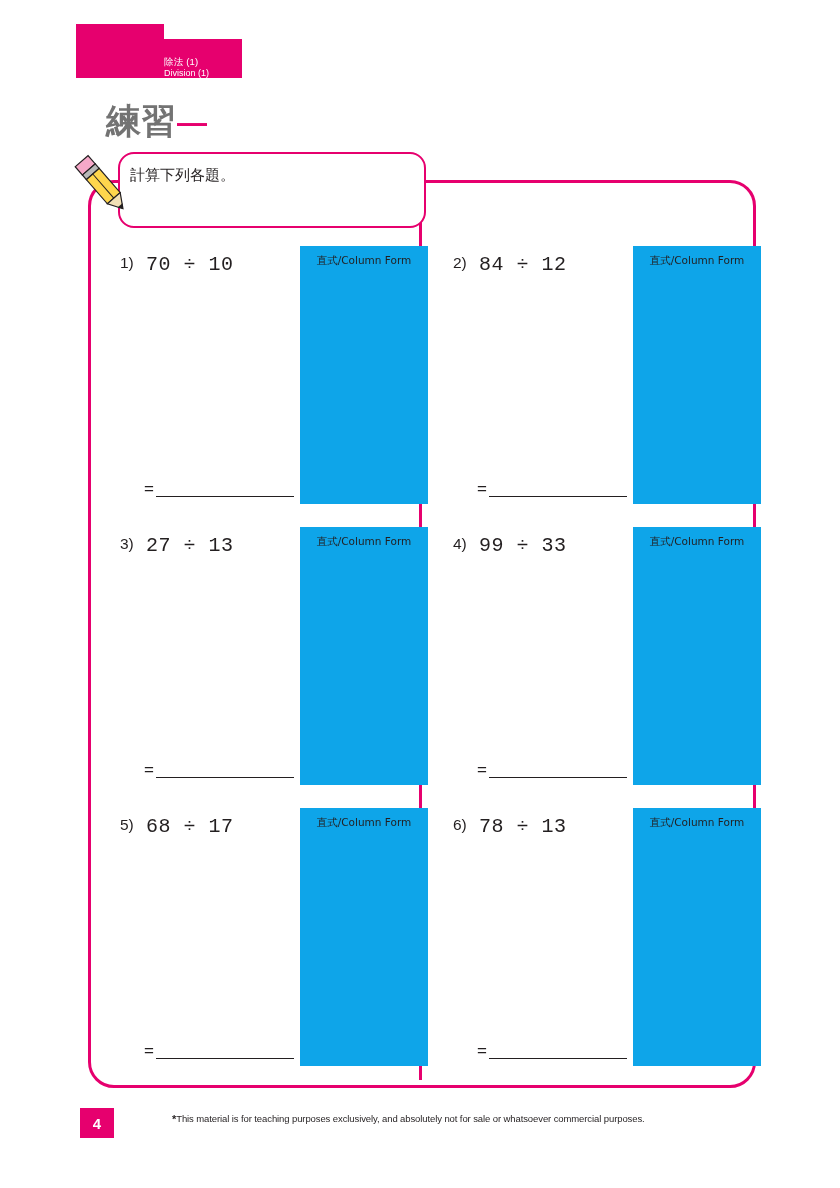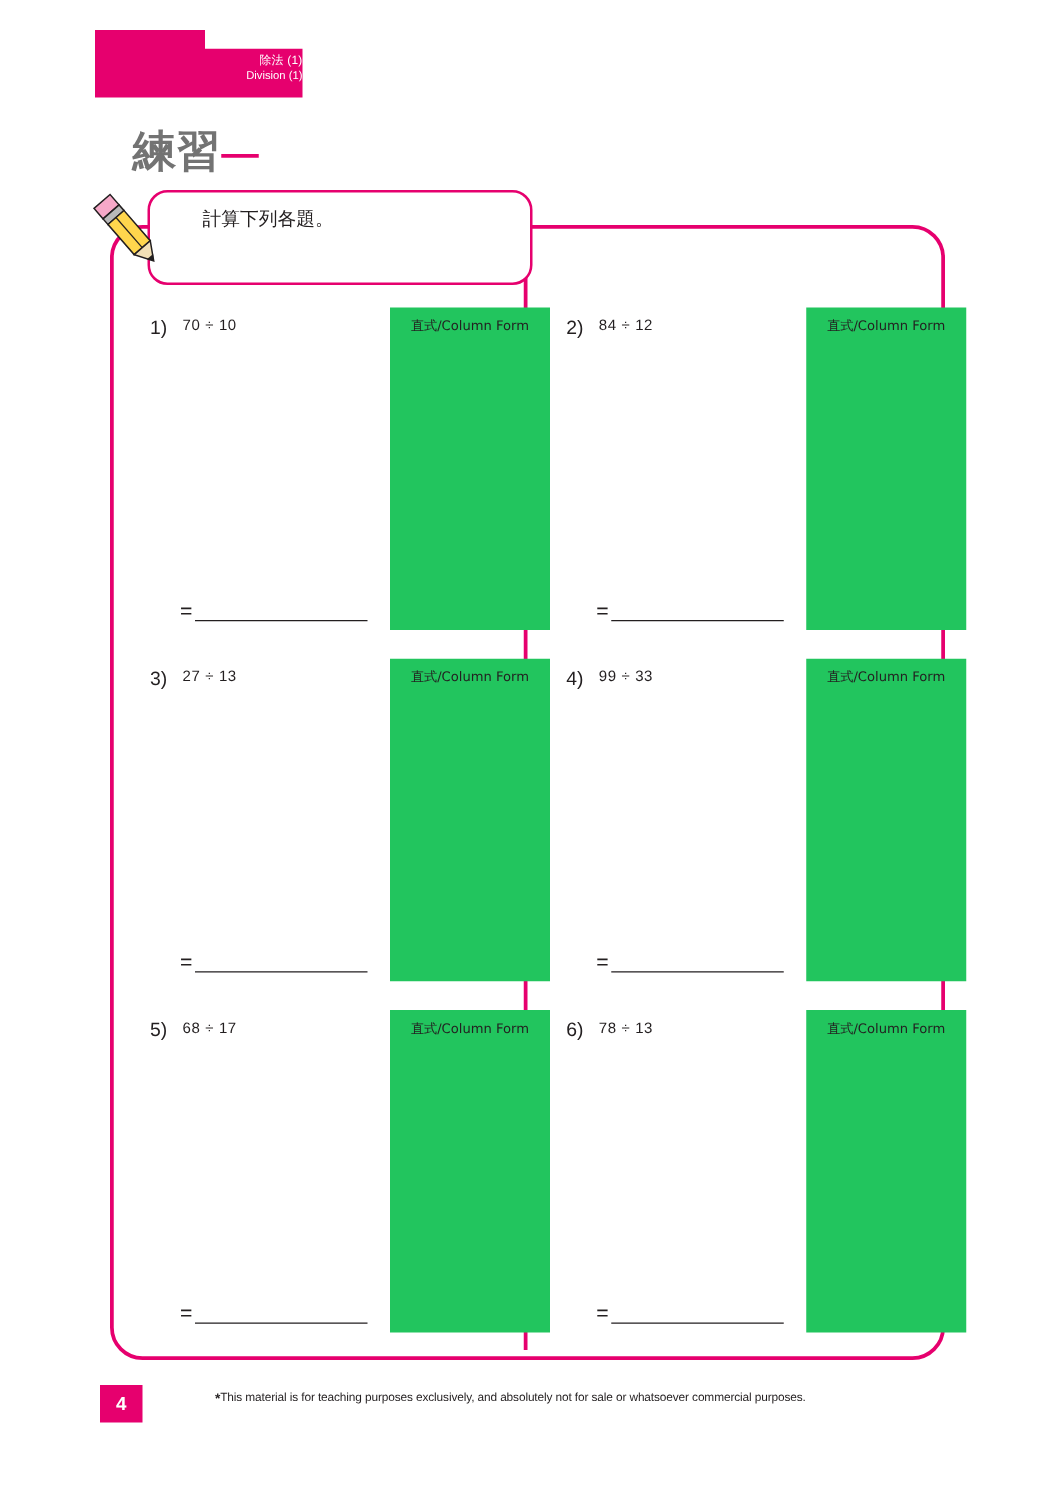--- a/index.html
+++ b/index.html
@@ -39,23 +39,23 @@
     height: 39px;
     background: #e6006e;
   }
   .header-text {
     position: absolute;
     left: 164px;
     top: 40px;
     width: 78px;
     height: 36px;
     color: #ffffff;
-    text-align: right;
+    text-align: left;
     line-height: 1.25;
-    padding-top: 3px;
+    padding-top: 16px;
     box-sizing: border-box;
   }
   .header-text .cn {
     font-size: 9.5px;
     display: block;
     letter-spacing: .2px;
   }
   .header-text .en {
     font-size: 9px;
     display: block;
@@ -120,21 +120,20 @@
     border: 2.5px solid #e6006e;
     border-radius: 16px;
     background: #ffffff;
     box-sizing: border-box;
   }
   .callout-text {
     position: absolute;
     left: 130px;
     top: 164px;
     width: 292px;
-    margin-left: 32px;
   }
   .callout-text .line1 {
     font-size: 15px;
     color: #231f20;
     font-family: "DejaVu Sans", sans-serif;
     line-height: 1.5;
   }
   .callout-text .line2 {
     font-size: 15.5px;
     color: #231f20;
@@ -161,32 +160,32 @@
     position: absolute;
     left: 16px;
     top: 2px;
     font-size: 15.5px;
     color: #231f20;
   }
   .q-expr {
     position: absolute;
     left: 42px;
     top: 1px;
-    font-size: 12px;
+    font-size: 20px;
     color: #231f20;
     letter-spacing: 0.5px;
-    font-family: Liberation Sans, sans-serif;
+    font-family: Liberation Mono, monospace;
   }
   .colform {
     position: absolute;
-    left: 208px;
+    left: 196px;
     top: -6px;
     width: 128px;
     height: 258px;
-    background: #22c55e;
+    background: #0ea5e9;
   }
   .colform-label {
     position: absolute;
     top: 8px;
     left: 0;
     width: 128px;
     text-align: center;
     font-size: 10.5px;
     color: #231f20;
     font-family: "DejaVu Sans", sans-serif;

